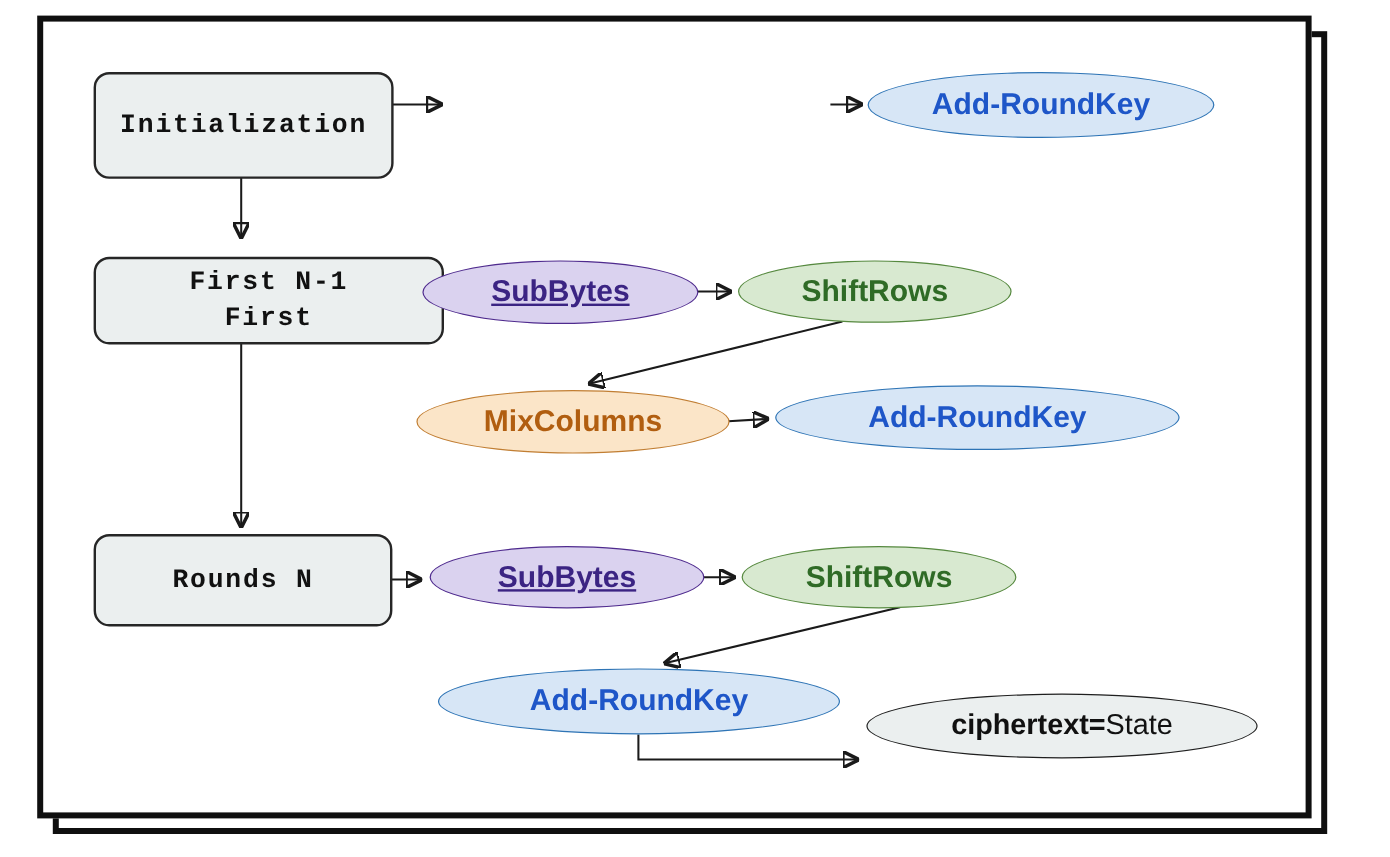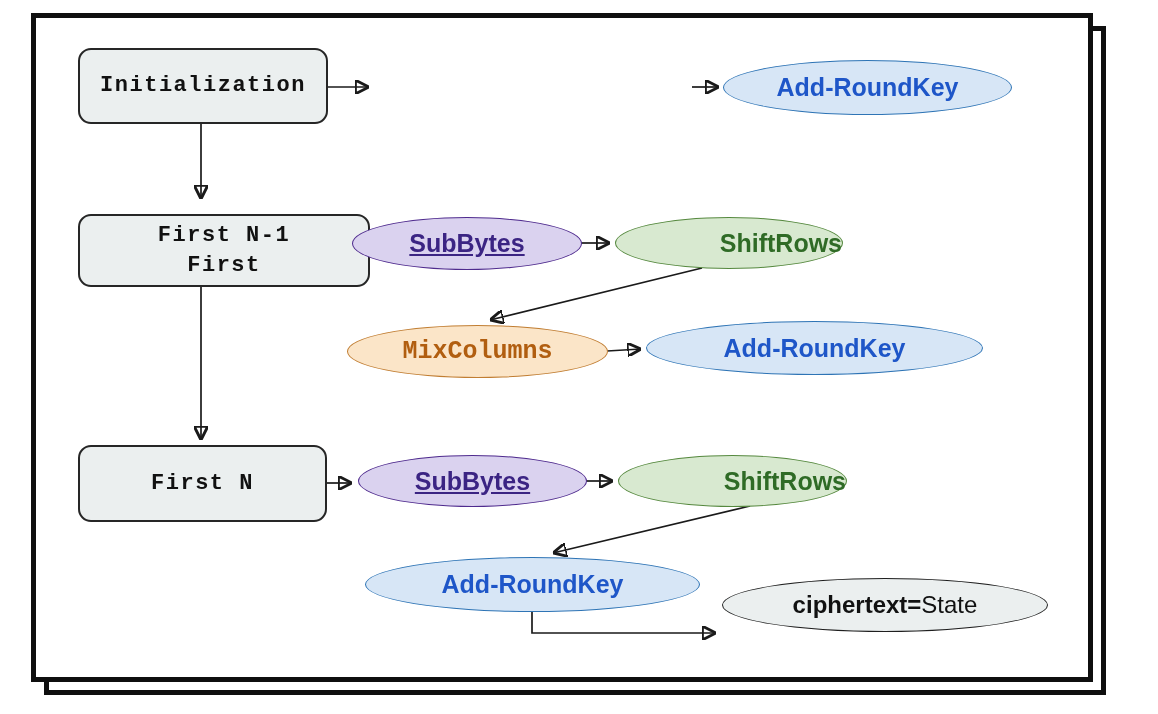--- a/index.html
+++ b/index.html
@@ -17,23 +17,23 @@
        font-size:22px;letter-spacing:1.5px;color:#111;line-height:1.32;}
   .ellipse{border-radius:50%;font-weight:700;font-size:25px;}
   .ellipse.gray{background:var(--node-gray-fill,#EBEFEF);border:1.5px solid #1f1f1f;
        color:#111;font-size:24px;font-weight:400;}
   .ellipse.gray .b{font-weight:700;}
   .ellipse.blue{background:var(--blue-fill,#D7E6F6);border:1.5px solid var(--blue-border,#2E74B5);
        color:var(--blue-text,#1E56C8);}
   .ellipse.purple{background:var(--purple-fill,#DAD2EF);border:1.5px solid var(--purple-border,#4F2B8E);
        color:var(--purple-text,#3B2483);text-decoration:underline;}
   .ellipse.green{background:var(--green-fill,#D8E9D0);border:1.5px solid var(--green-border,#56893F);
-       color:var(--green-text,#2F6B26);justify-content:flex-end;}
+       color:var(--green-text,#2F6B26);}
   .ellipse.orange{background:var(--orange-fill,#FBE5C8);border:1.5px solid var(--orange-border,#C17E33);
-       color:var(--orange-text,#B15E10);font-family:Liberation Mono, monospace;}
+       color:var(--orange-text,#B15E10);}
   path,polyline{stroke:var(--arrow-color,#1a1a1a);stroke-width:1.7;fill:none;}
 </style>
 </head>
 <body>
 
 <div class="canvas">
 
   <div class="frame back"></div>
   <div class="frame front"></div>
 
@@ -50,21 +50,21 @@
     <path d="M580,243 L610,243" marker-end="url(#arr)"></path>
     <path d="M702,268 L490,320" marker-end="url(#arr)"></path>
     <path d="M607,351 L641,349" marker-end="url(#arr)"></path>
     <path d="M201,276 L201,440" marker-end="url(#arr)"></path>
     <path d="M325,483 L352,483" marker-end="url(#arr)"></path>
     <path d="M585,481 L613,481" marker-end="url(#arr)"></path>
     <path d="M750,506 L553,553" marker-end="url(#arr)"></path>
     <polyline points="532,612 532,633 716,633" marker-end="url(#arr)"></polyline>
   </svg>
 
-  <div class="node box" style="left:78px;top:48px;width:250px;height:76px">
+  <div class="node box" style="left:78px;top:60px;width:250px;height:89px">
     <span>Initialization</span>
   </div>
 
 
   <div class="node ellipse blue" style="left:723px;top:60px;width:289px;height:55px">
     <span>Add-RoundKey</span>
   </div>
 
   <div class="node box" style="left:78px;top:214px;width:292px;height:73px">
     <span>First N-1</span>
@@ -81,21 +81,21 @@
 
   <div class="node ellipse orange" style="left:347px;top:325px;width:261px;height:53px">
     <span>MixColumns</span>
   </div>
 
   <div class="node ellipse blue" style="left:646px;top:321px;width:337px;height:54px">
     <span>Add-RoundKey</span>
   </div>
 
   <div class="node box" style="left:78px;top:445px;width:249px;height:77px">
-    <span>First N</span>
+    <span>Rounds N</span>
   </div>
 
   <div class="node ellipse purple" style="left:358px;top:455px;width:229px;height:52px">
     <span>SubBytes</span>
   </div>
 
   <div class="node ellipse green" style="left:618px;top:455px;width:229px;height:52px">
     <span>ShiftRows</span>
   </div>
 

